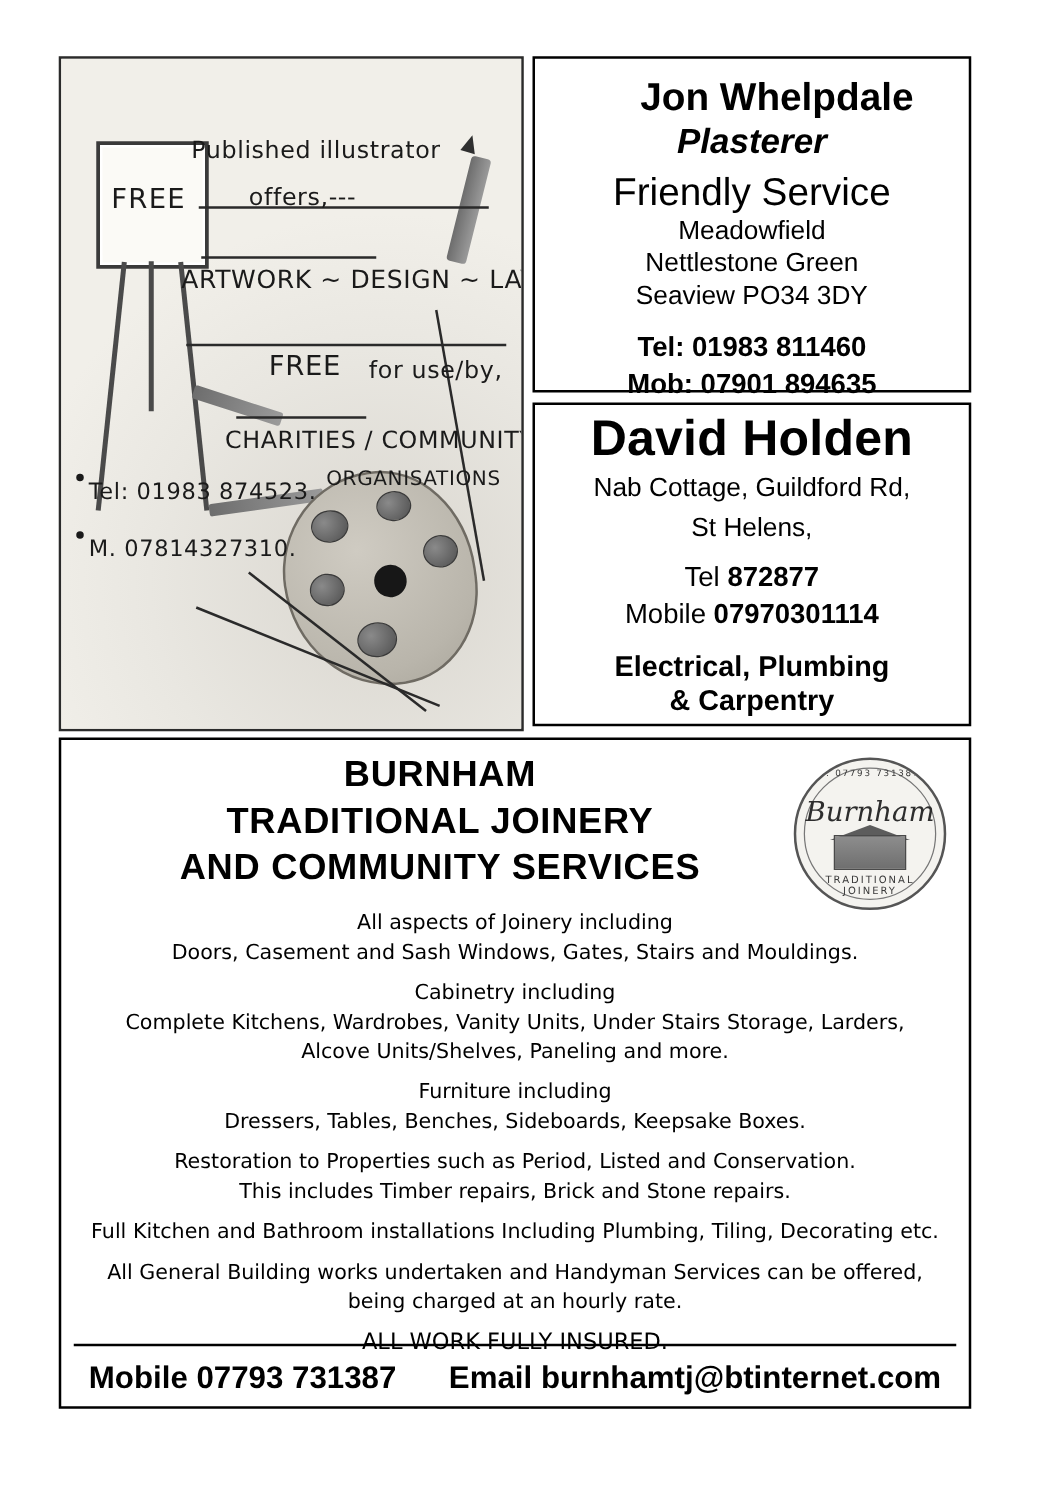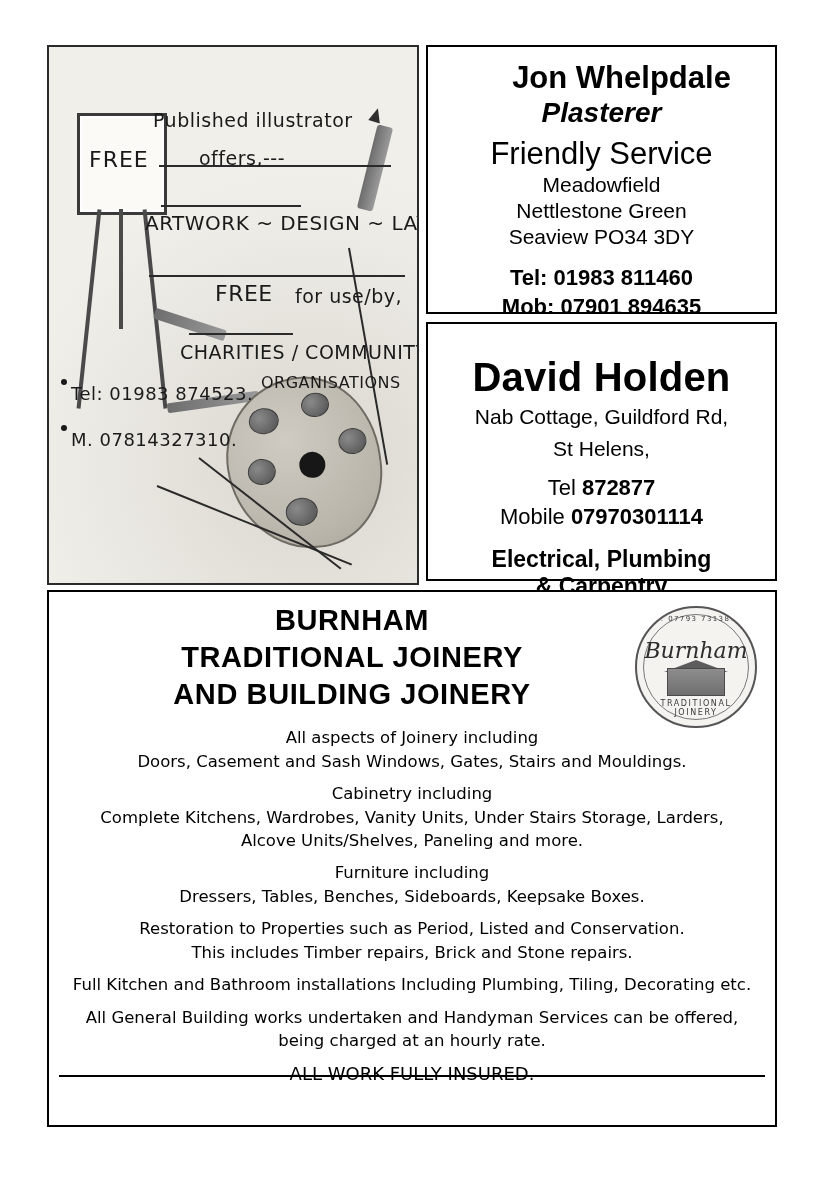--- a/index.html
+++ b/index.html
@@ -122,21 +122,21 @@
     height: 269px;
     text-align: center;
     padding-top: 14px;
   }
   .holden {
     left: 426px;
     top: 322px;
     width: 351px;
     height: 259px;
     text-align: center;
-    padding-top: 32px;
+    padding-top: 6px;
   }
   .burnham {
     left: 47px;
     top: 590px;
     width: 730px;
     height: 537px;
     padding: 10px 12px 0 12px;
   }
 
   .t-name {
@@ -375,21 +375,21 @@
       <div class="logo-top">T: 07793 731387</div>
       <div class="logo-word">Burnham</div>
       <div class="logo-roof"></div>
       <div class="logo-house"></div>
       <div class="logo-bottom">TRADITIONAL JOINERY</div>
     </div>
 
     <div class="burnham-title">
       <div>BURNHAM</div>
       <div>TRADITIONAL JOINERY</div>
-      <div>AND BUILDING JOINERY</div>
+      <div>AND COMMUNITY SERVICES</div>
     </div>
 
     <div class="burnham-body">
       <p class="tight">
         <span>All aspects of Joinery including</span><br>
         <span>Doors, Casement and Sash Windows, Gates, Stairs and Mouldings.</span>
       </p>
       <p class="tight">
         <span>Cabinetry including</span><br>
         <span>Complete Kitchens, Wardrobes, Vanity Units, Under Stairs Storage, Larders,</span><br>
@@ -410,15 +410,19 @@
         <span>All General Building works undertaken and Handyman Services can be offered,</span><br>
         <span>being charged at an hourly rate.</span>
       </p>
       <p style="font-size:18px;">
         <span>ALL WORK FULLY INSURED.</span>
       </p>
     </div>
 
     <div class="burnham-rule"></div>
 
+    <div class="burnham-footer">
+      <span>Mobile 07793 731387</span>
+      <span>Email burnhamtj@btinternet.com</span>
+    </div>
   </div>
 
 </div>
 
 </body></html>

